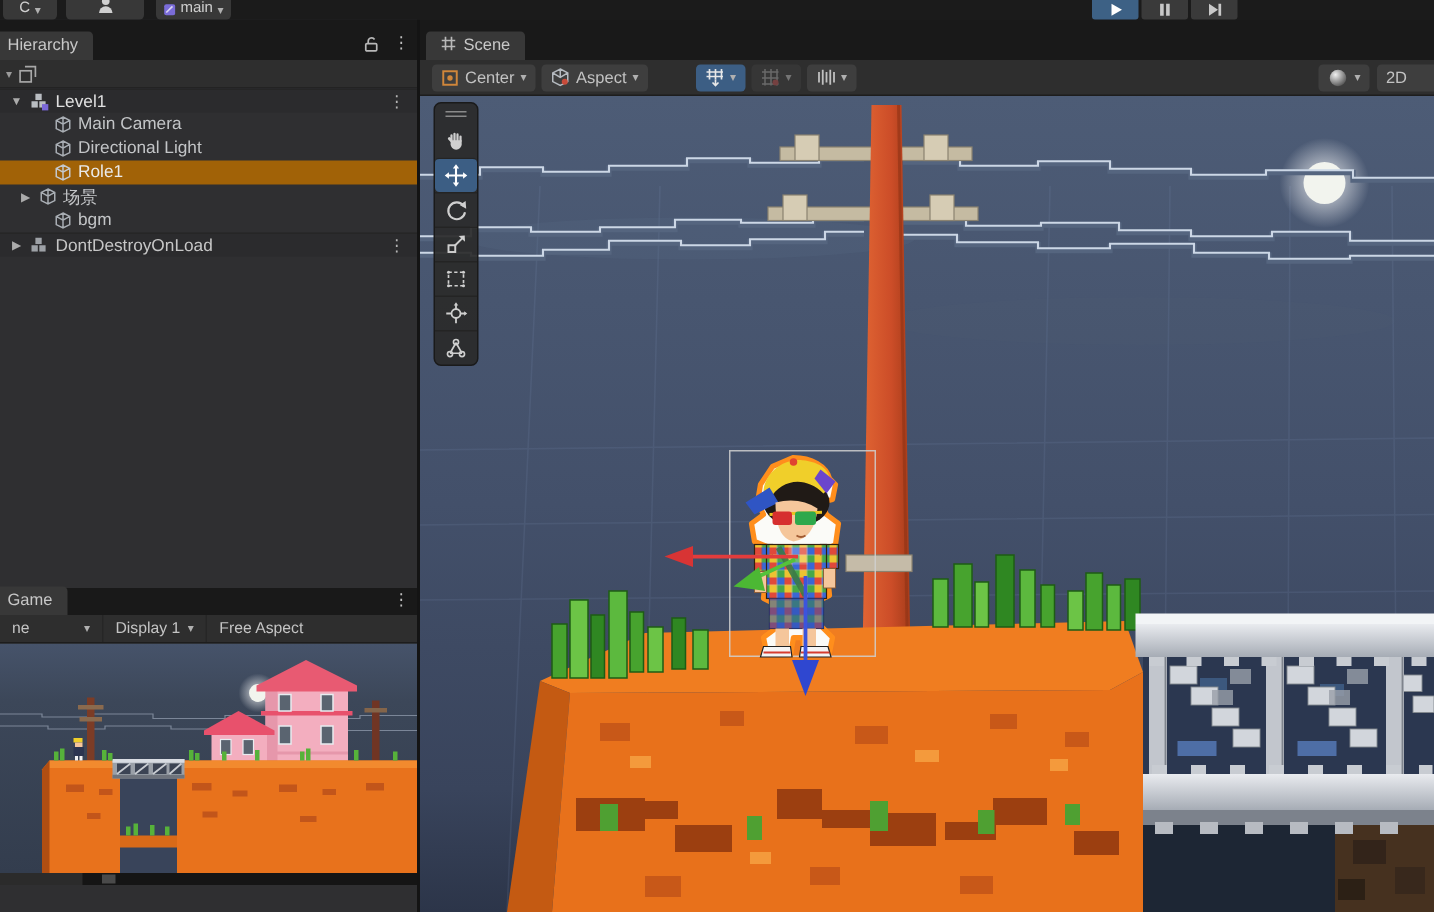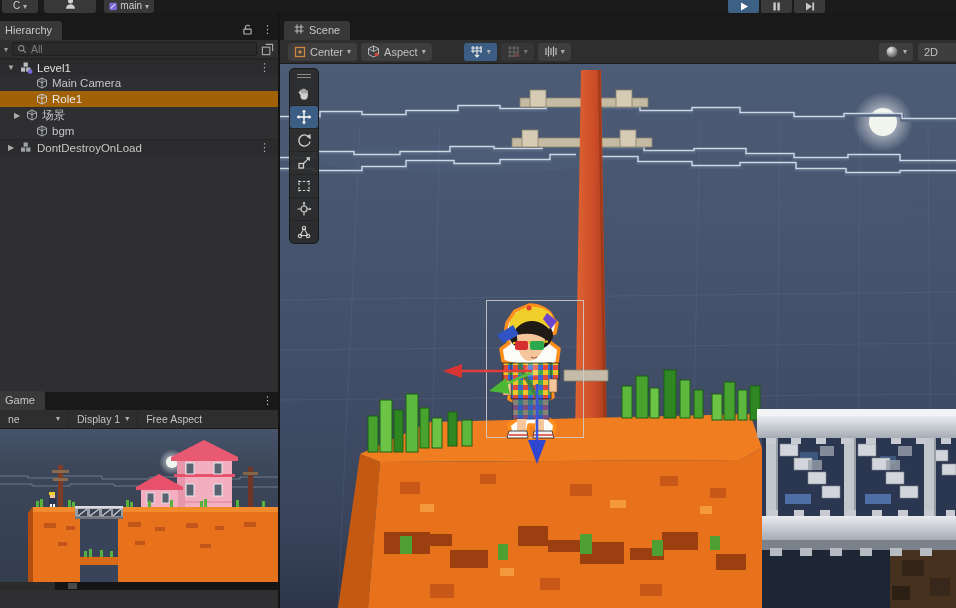--- a/index.html
+++ b/index.html
@@ -133,27 +133,20 @@
         <div class="tab-icons">
           <svg width="13" height="13" viewBox="0 0 16 16">
             <rect x="3.5" y="7.5" width="9" height="6" rx="1" fill="none" stroke="#b8b8b8" stroke-width="1.4"></rect>
             <path d="M5.5,7.5 V5.5 a2.8,2.8 0 0 1 5.2,-1.4" fill="none" stroke="#b8b8b8" stroke-width="1.4"></path>
           </svg>
           <span class="kebab">⋮</span>
         </div>
       </div>
       <div class="searchrow">
         <span class="foldcaret">▾</span>
-        <div class="searchbox">
-          <svg width="10" height="10" viewBox="0 0 12 12">
-            <circle cx="5" cy="5" r="3.2" fill="none" stroke="#8a8a8a" stroke-width="1.3"></circle>
-            <path d="M7.5,7.5 L10.5,10.5" stroke="#8a8a8a" stroke-width="1.3"></path>
-          </svg>
-          <span>All</span>
-        </div>
         <svg width="13" height="13" viewBox="0 0 14 14">
           <rect x="1.5" y="4.5" width="8" height="8" fill="none" stroke="#a8a8a8" stroke-width="1.2"></rect>
           <path d="M5,1.5 h7.5 v7.5" fill="none" stroke="#a8a8a8" stroke-width="1.2"></path>
         </svg>
       </div>
 
       <div class="tree">
         <div class="trow scene-head">
           <span class="fold">▼</span>
           <svg class="obj-ic" width="13" height="13" viewBox="0 0 13 13">
@@ -167,20 +160,27 @@
         </div>
 
         <div class="trow indent1">
           <span class="fold"></span>
           <svg class="obj-ic" width="12" height="12" viewBox="0 0 12 12">
             <path d="M6,1 L10.5,3.3 V8.7 L6,11 L1.5,8.7 V3.3 Z M6,1 V6 M1.5,3.3 L6,5.8 L10.5,3.3 M6,6 V11" fill="none" stroke="#a8adb3" stroke-width="1"></path>
           </svg>
           <span>Main Camera</span>
         </div>
 
+        <div class="trow indent1">
+          <span class="fold"></span>
+          <svg class="obj-ic" width="12" height="12" viewBox="0 0 12 12">
+            <path d="M6,1 L10.5,3.3 V8.7 L6,11 L1.5,8.7 V3.3 Z M6,1 V6 M1.5,3.3 L6,5.8 L10.5,3.3 M6,6 V11" fill="none" stroke="#a8adb3" stroke-width="1"></path>
+          </svg>
+          <span>Directional Light</span>
+        </div>
 
         <div class="trow indent1 selected">
           <span class="fold"></span>
           <svg class="obj-ic" width="12" height="12" viewBox="0 0 12 12">
             <path d="M6,1 L10.5,3.3 V8.7 L6,11 L1.5,8.7 V3.3 Z M6,1 V6 M1.5,3.3 L6,5.8 L10.5,3.3 M6,6 V11" fill="none" stroke="#c4c8cd" stroke-width="1"></path>
           </svg>
           <span>Role1</span>
         </div>
 
         <div class="trow" style="padding-left:12px;">

